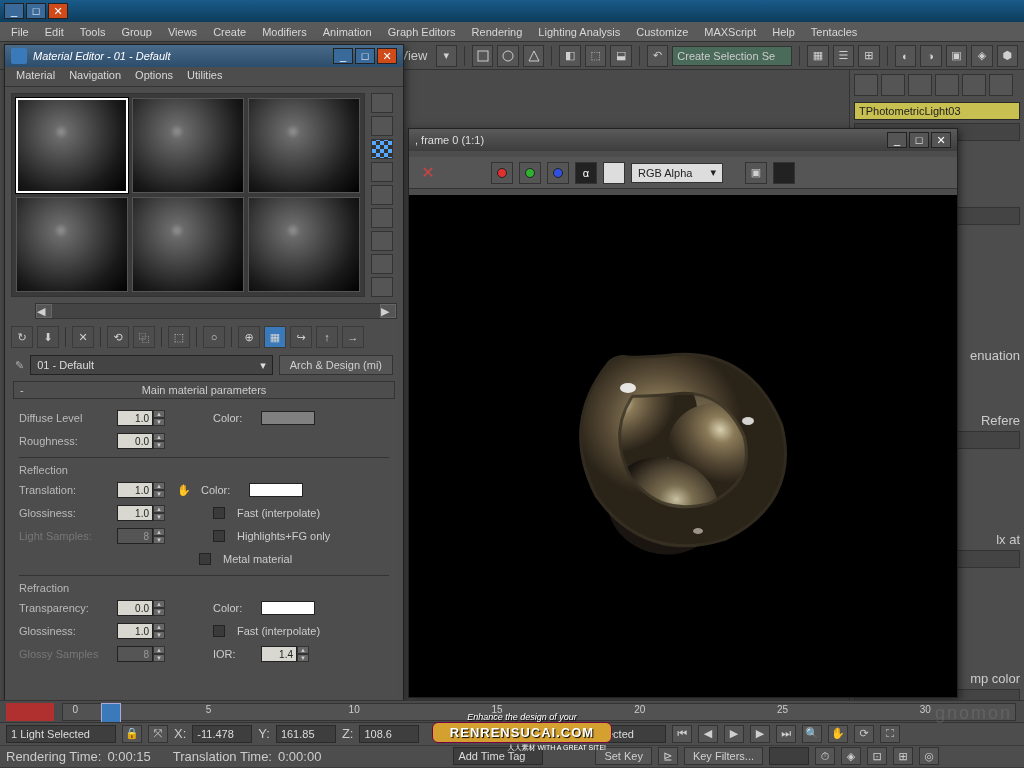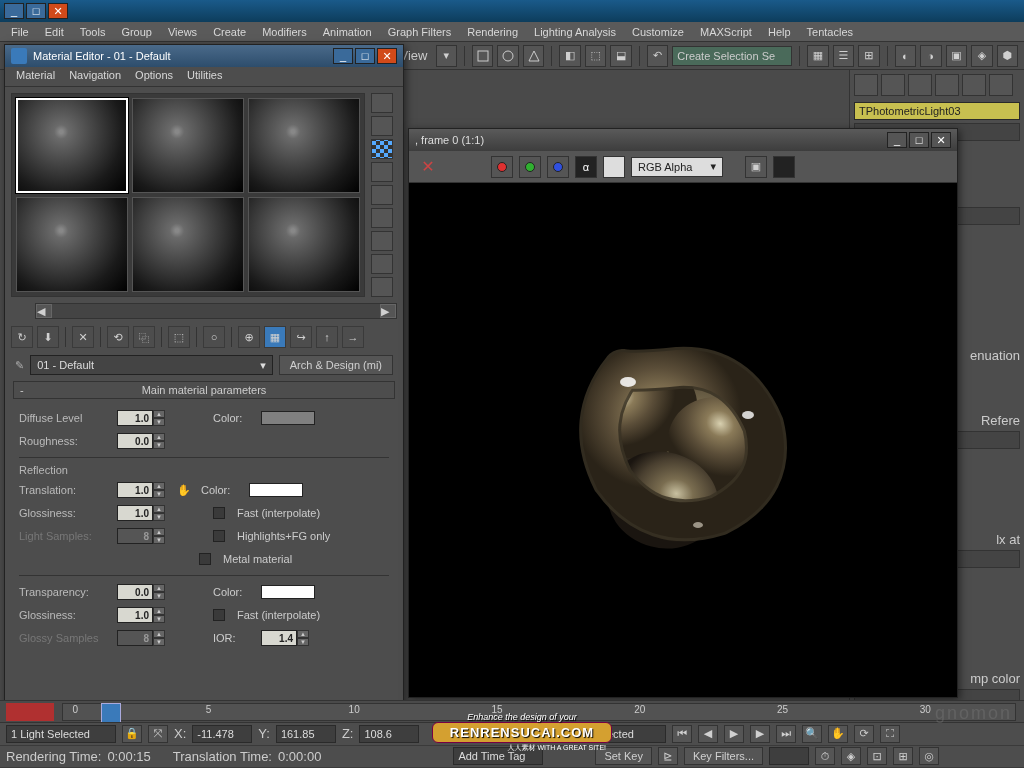--- a/index.html
+++ b/index.html
@@ -30,21 +30,21 @@
 .sb-row { flex:1; display:flex; align-items:center; padding:0 6px; gap:6px; border-bottom:1px solid #3a3a3a; }
 .sb-lbl { color:#ccc; font-size:13px; }
 .sb-field { height:18px; background:#3e3e3e; border:1px solid #2a2a2a; color:#ddd; padding:0 4px; display:flex; align-items:center; min-width:60px; }
 .sb-btn { height:18px; background:#555; border:1px solid #333; padding:0 8px; display:flex; align-items:center; cursor:pointer; }
 .pbtn { width:20px; height:18px; background:#555; border:1px solid #333; display:flex; align-items:center; justify-content:center; cursor:pointer; }
 
 
 .mat-editor { position:absolute; left:4px; top:44px; width:400px; height:668px; background:#4d4d4d; border:1px solid #222; box-shadow:2px 2px 8px rgba(0,0,0,0.5); display:flex; flex-direction:column; }
 .mat-title { height:22px; background:linear-gradient(#4a6a8a,#2d4d6c); display:flex; align-items:center; padding:0 6px; color:#fff; }
 .mat-title .icon { width:16px; height:16px; background:#3a7aba; margin-right:6px; border-radius:2px; }
-.mat-title span { flex:1; }
+.mat-title span { flex:1;font-style:italic; }
 .mat-menubar { height:20px; background:#4d4d4d; display:flex; padding:0 4px; border-bottom:1px solid #333; }
 .mat-slots { display:flex; padding:6px; gap:0; }
 .slot-grid { display:grid; grid-template-columns:repeat(3,112px); grid-template-rows:repeat(2,95px); gap:4px; border:1px solid #333; background:#3a3a3a; padding:4px; }
 .slot { background:radial-gradient(circle at 40% 35%,#888 2%,#6a6a6a 8%,#3a3a3a 45%,#1a1a1a 70%,#000 100%); border:1px solid #555; position:relative; }
 .slot.sel { border:2px solid #fff; outline:1px solid #000; }
 .slot.sel::before { content:""; position:absolute; inset:0; background:
   linear-gradient(90deg,#f00 0,#f00 8px,#0a0 8px,#0a0 16px,#00f 16px,#00f 24px,#f00 24px,#f00 32px), transparent; background-size:32px 100%; opacity:0.25; z-index:-1; }
 .slot-tools { width:24px; display:flex; flex-direction:column; gap:3px; margin-left:6px; }
 .st-btn { width:22px; height:20px; background:#555; border:1px solid #333; }
 .hscroll { height:16px; background:#444; border:1px solid #333; margin:0 6px 4px 30px; display:flex; }
@@ -57,32 +57,32 @@
 .mat-name-row { display:flex; align-items:center; gap:6px; padding:4px 10px; }
 .mat-dd { flex:1; height:20px; background:#444; border:1px solid #222; color:#ddd; padding:8px 6px; display:flex; align-items:center; justify-content:space-between; }
 .mat-type-btn { height:20px; background:#555; border:1px solid #333; padding:0 10px; display:flex; align-items:center; }
 .rollout-hdr { height:18px; background:#4d4d4d; border:1px solid #333; margin:2px 8px; display:flex; align-items:center; justify-content:center; color:#ccc; position:relative; }
 .rollout-hdr .minus { position:absolute; left:6px; }
 .params { padding:4px 14px; color:#ccc; }
 .section-lbl { color:#b8b8b8; margin:6px 0 4px; }
 .prow { display:flex; align-items:center; gap:8px; margin:3px 0; height:20px; }
 .plabel { width:90px; color:#bbb; }
 .plabel.dim { color:#777; }
-.spinner { display:flex; align-items:flex-end; width:50px;font-weight:bold; }
+.spinner { display:flex; align-items:flex-end; width:50px; }
 .spinner .val { width:36px; height:16px; background:#d8d8d0; color:#222; border:1px solid #222; padding:0 3px; display:flex; align-items:center; justify-content:flex-end; font-size:10px; }
 .spinner .val.dk { background:#555; color:#999; }
 .spinner .arrows { width:12px; display:flex; flex-direction:column; }
 .spinner .ar { height:8px; background:#666; border:1px solid #333; font-size:6px; text-align:center; line-height:6px; }
 .swatch { width:54px; height:14px; border:1px solid #222; }
 .col-lbl { width:40px; }
 .chk { width:12px; height:12px; background:#3a3a3a; border:1px solid #222; margin-right:4px; }
 .divider { height:1px; background:#333; margin:6px 0; }
 
 
-.render-win { position:absolute; left:408px; top:128px; width:550px; height:570px; background:#4d4d4d; border:1px solid #222; box-shadow:2px 2px 8px rgba(0,0,0,0.5); display:flex; flex-direction:column; }
+.render-win { position:absolute; left:408px; top:128px; width:550px; height:570px; background:#4d4d4d; border:1px solid #222; box-shadow:2px 2px 8px rgba(0,0,0,0.5); display:flex; flex-direction:column;gap:6px; }
 .render-title { height:22px; background:linear-gradient(#5a5a5a,#3d3d3d); display:flex; align-items:center; padding:0 6px; color:#ddd; }
 .render-title span { flex:1; }
 .render-toolbar { height:32px; background:#555; display:flex; align-items:center; padding:0 8px; gap:6px; border-bottom:1px solid #333; }
 .rtb { width:22px; height:22px; background:#555; border:1px solid #333; display:flex; align-items:center; justify-content:center; }
 .rt-x { width:22px; height:22px; font-size:16px; color:#c44; display:flex; align-items:center; justify-content:center; cursor:pointer; }
 .rdot { width:10px; height:10px; border-radius:50%; border:1px solid #222; }
 .r-dd { height:20px; background:#ddd; color:#222; border:1px solid #333; padding:0 6px; display:flex; align-items:center; gap:18px; }
 .render-view { flex:1; background:#000; display:flex; align-items:center; justify-content:center; position:relative; }
 .knot { width:320px; height:280px; position:relative; }
 .knot svg { width:100%; height:100%; }
@@ -108,21 +108,21 @@
 
 <div class="menubar">
   <div class="menuitem">File</div>
   <div class="menuitem">Edit</div>
   <div class="menuitem">Tools</div>
   <div class="menuitem">Group</div>
   <div class="menuitem">Views</div>
   <div class="menuitem">Create</div>
   <div class="menuitem">Modifiers</div>
   <div class="menuitem">Animation</div>
-  <div class="menuitem">Graph Filters</div>
+  <div class="menuitem">Graph Editors</div>
   <div class="menuitem">Rendering</div>
   <div class="menuitem">Lighting Analysis</div>
   <div class="menuitem">Customize</div>
   <div class="menuitem">MAXScript</div>
   <div class="menuitem">Help</div>
   <div class="menuitem">Tentacles</div>
 </div>
 
 <div class="toolbar-row">
   <div style="width:400px"></div>
@@ -328,20 +328,21 @@
       <div style="width:30px"></div>
       <div class="chk"></div>
       <div>Highlights+FG only</div>
     </div>
     <div class="prow">
       <div style="width:172px"></div>
       <div class="chk"></div>
       <div>Metal material</div>
     </div>
     <div class="divider"></div>
+    <div class="section-lbl">Refraction</div>
     <div class="prow">
       <div class="plabel">Transparency:</div>
       <div class="spinner">
           <div class="val">0.0</div>
           <div class="arrows">
             <div class="ar">▲</div>
             <div class="ar">▼</div>
           </div>
         </div>
       <div style="width:30px"></div>

